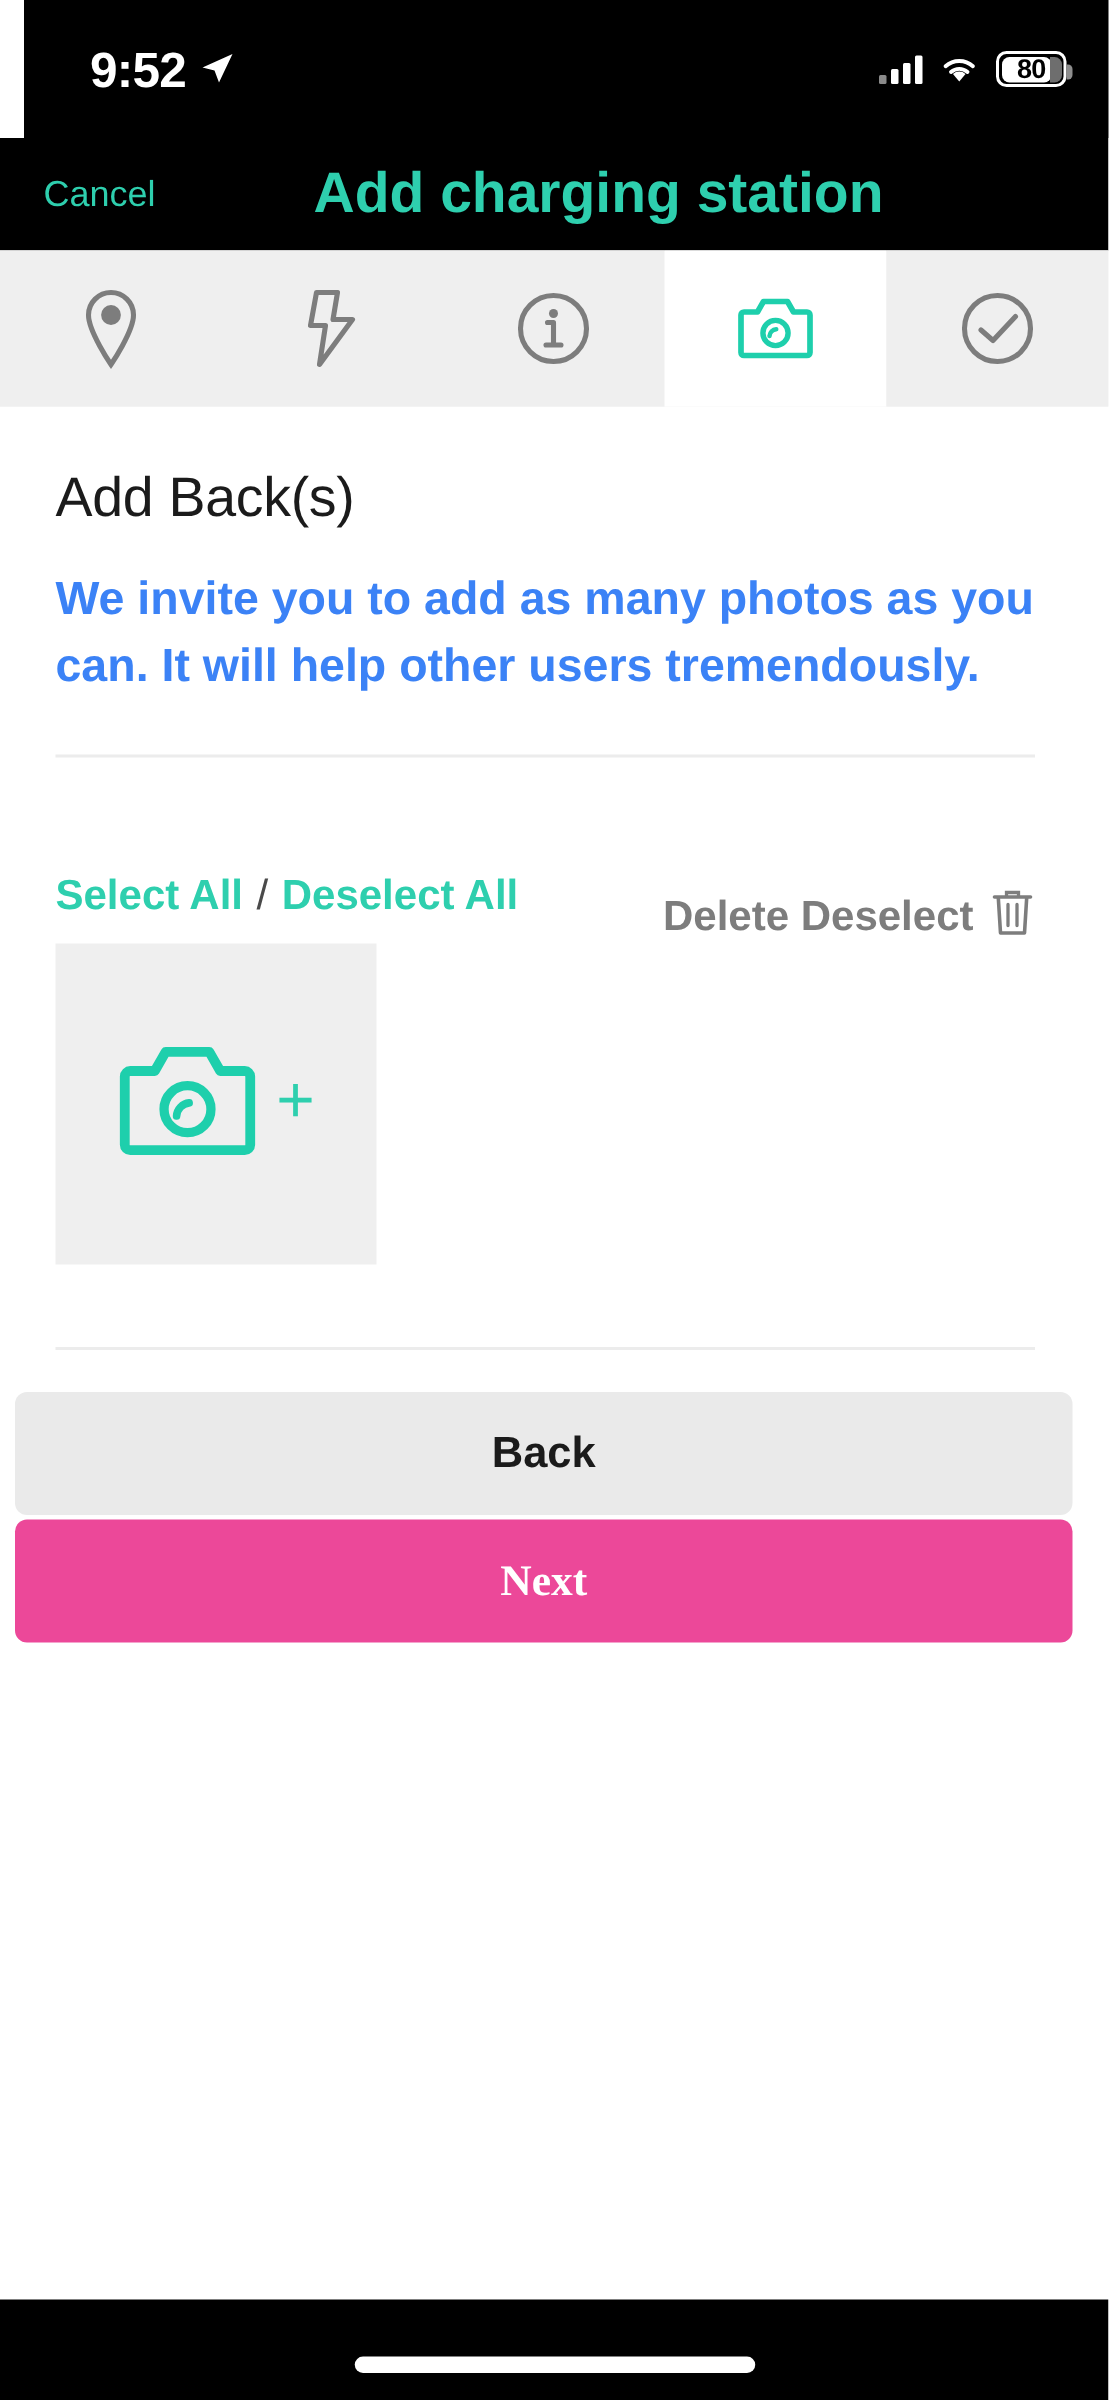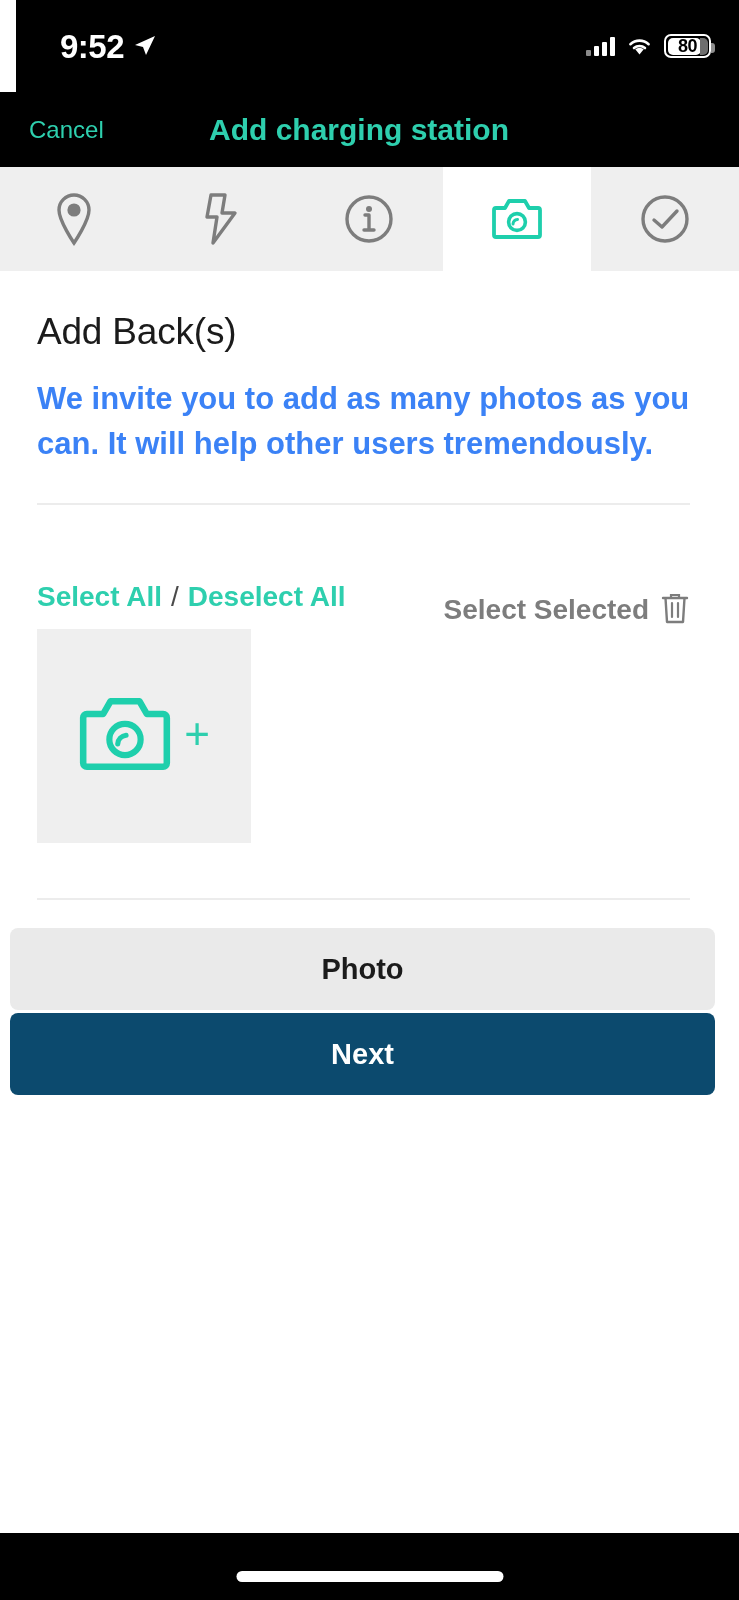--- a/index.html
+++ b/index.html
@@ -74,21 +74,21 @@
     background:#000000;
     display:flex; align-items:center;
   }
   .nav-cancel {
     position:absolute; left:29px;
     font-size:24px; color:#2ecfae; font-weight:400;
     cursor:pointer;
   }
   .nav-title {
     position:absolute; left:209px;
-    font-size:30px; color:#2ecfae; font-weight:700;
+    font-size:38px; color:#2ecfae; font-weight:700;
   }
 
   
   .tabbar {
     position:absolute; left:0; top:167px;
     width:739px; height:104px;
     display:flex;
     background:#efefef;
   }
   .tab {
@@ -156,21 +156,21 @@
   
   .btn {
     position:absolute; left:10px;
     width:705px; height:82px;
     display:flex; align-items:center; justify-content:center;
     border-radius:8px;
     font-size:29px; font-weight:700;
     cursor:pointer;
   }
   .btn-back { top:928px; background:#eaeaea; color:#1b1b1b; }
-  .btn-next { top:1013px; background:#0c4a6e; color:#ffffff; }
+  .btn-next { top:1013px; background:#ec4899; color:#ffffff;font-family:Liberation Serif, serif; }
 
   
   .homebar {
     position:absolute; left:0; top:1533px;
     width:739px; height:67px;
     background:#000000;
   }
   .home-indicator {
     position:absolute; left:50%; top:38px;
     transform:translateX(-50%);
@@ -278,21 +278,21 @@
 
     <div class="rule rule-1"></div>
 
     <div class="selectrow">
       <span class="link">Select All</span>
       <span class="sep">/</span>
       <span class="link">Deselect All</span>
     </div>
 
     <div class="delrow">
-      <span class="dl">Select Selected</span>
+      <span class="dl">Delete Deselect</span>
       <span>
         <svg width="30" height="34" viewBox="0 0 30 34">
           <path d="M3 7 h24" stroke="#7d7d7d" stroke-width="2.4" stroke-linecap="round"></path>
           <path d="M11 7 v-3 h8 v3" fill="none" stroke="#7d7d7d" stroke-width="2.2"></path>
           <path d="M5.5 7 L7 31 h16 L24.5 7" fill="none" stroke="#7d7d7d" stroke-width="2.4" stroke-linejoin="round"></path>
           <path d="M12 12 v14 M18 12 v14" stroke="#7d7d7d" stroke-width="2.2" stroke-linecap="round"></path>
         </svg>
       </span>
     </div>
 
@@ -304,20 +304,20 @@
           <path d="M21 27.5 a5.2 5.2 0 0 1 4.6 -4.8" stroke="#1ecfac" stroke-width="2.8" fill="none" stroke-linecap="round"></path>
         </svg>
       </span>
       <span class="plus">+</span>
     </div>
 
     <div class="rule rule-2"></div>
 
   </div>
 
-  <div class="btn btn-back">Photo</div>
+  <div class="btn btn-back">Back</div>
   <div class="btn btn-next">Next</div>
 
   <div class="homebar">
     <div class="home-indicator"></div>
   </div>
 
 </div>
 
 </body></html>

